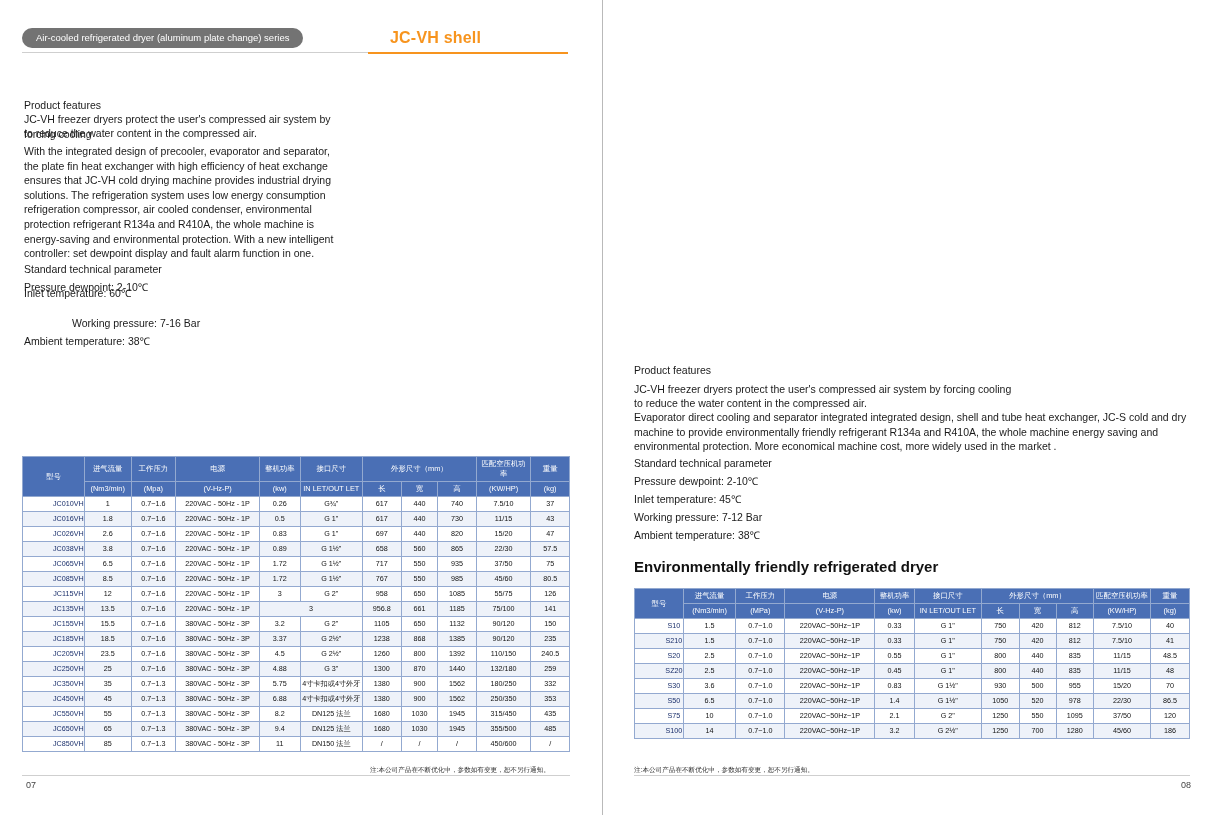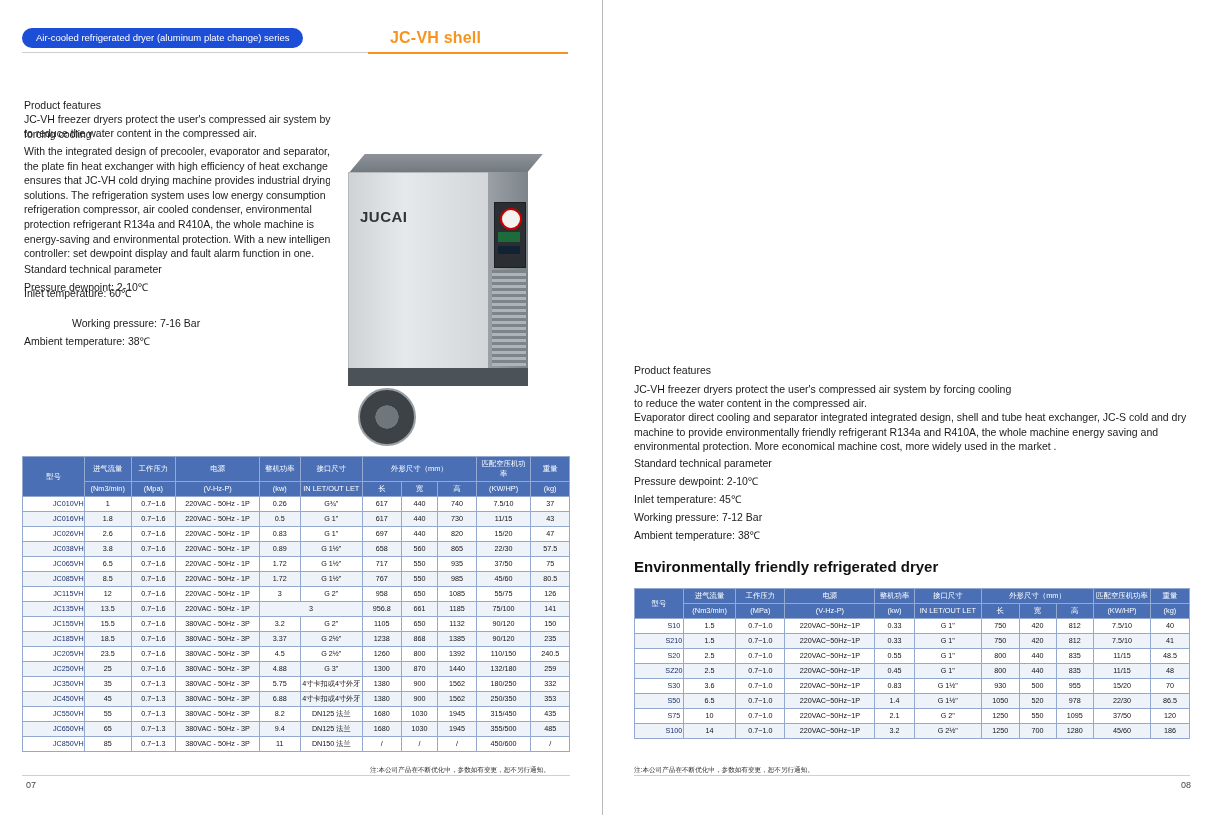--- a/index.html
+++ b/index.html
@@ -14,21 +14,21 @@
   .page{position:absolute;top:0;height:815px;}
   .page-left{left:0;width:596px;}
   .page-right{left:611px;width:596px;}
   .spine{position:absolute;left:602px;top:0;width:1px;height:815px;background:#b9b9b9;}
 
   
   .ribbon{
     position:absolute;
     height:20px;
     border-radius:10px;
-    background:#1d4ed8;
+    background:#737373;
     color:#ffffff;
     font-size:9.5px;
     line-height:20px;
     padding:0 14px;
     white-space:nowrap;
     box-sizing:border-box;
   }
   .ribbon-left{left:22px;top:28px;}
   .series-title{
     position:absolute;left:390px;top:29px;
@@ -136,34 +136,20 @@
   <div class="tx" style="left:24px;top:112px;width:320px;">JC-VH freezer dryers protect the user's compressed air system by forcing cooling</div>
   <div class="tx" style="left:24px;top:126px;width:320px;">to reduce the water content in the compressed air.</div>
   <div class="tx" style="left:24px;top:144px;width:322px;">With the integrated design of precooler, evaporator and separator, the plate fin heat exchanger with high efficiency of heat exchange ensures that JC-VH cold drying machine provides industrial drying solutions. The refrigeration system  uses low energy consumption refrigeration compressor, air cooled condenser, environmental protection refrigerant R134a and R410A, the whole machine is energy-saving and environmental protection. With a new intelligent controller: set dewpoint display and fault alarm function in one.</div>
 
   <div class="tx" style="left:24px;top:262px;width:300px;">Standard technical parameter</div>
   <div class="tx" style="left:24px;top:280px;">Pressure dewpoint: 2-10℃</div>
   <div class="tx" style="left:24px;top:286px;">Inlet temperature: 60℃</div>
   <div class="tx" style="left:24px;top:316px;margin-left:48px;">Working pressure: 7-16 Bar</div>
   <div class="tx" style="left:24px;top:334px;">Ambient temperature: 38℃</div>
 
-  <div class="photo-left">
-    <div class="pl-bg"></div>
-    <div class="pl-top"></div>
-    <div class="pl-body"></div>
-    <div class="pl-side"></div>
-    <div class="pl-grill"></div>
-    <div class="pl-panel"></div>
-    <div class="pl-gauge"></div>
-    <div class="pl-disp"></div>
-    <div class="pl-disp2"></div>
-    <div class="pl-brand">JUCAI</div>
-    <div class="pl-base"></div>
-    <div class="pl-fan"></div>
-  </div>
 
   <table class="tbl tbl-left">
     <thead>
       <tr>
         <th rowspan="2" style="width:48px;">型号</th>
         <th style="width:44px;">进气流量</th>
         <th style="width:42px;">工作压力</th>
         <th style="width:82px;">电源</th>
         <th style="width:38px;">整机功率</th>
         <th style="width:60px;">接口尺寸</th>

